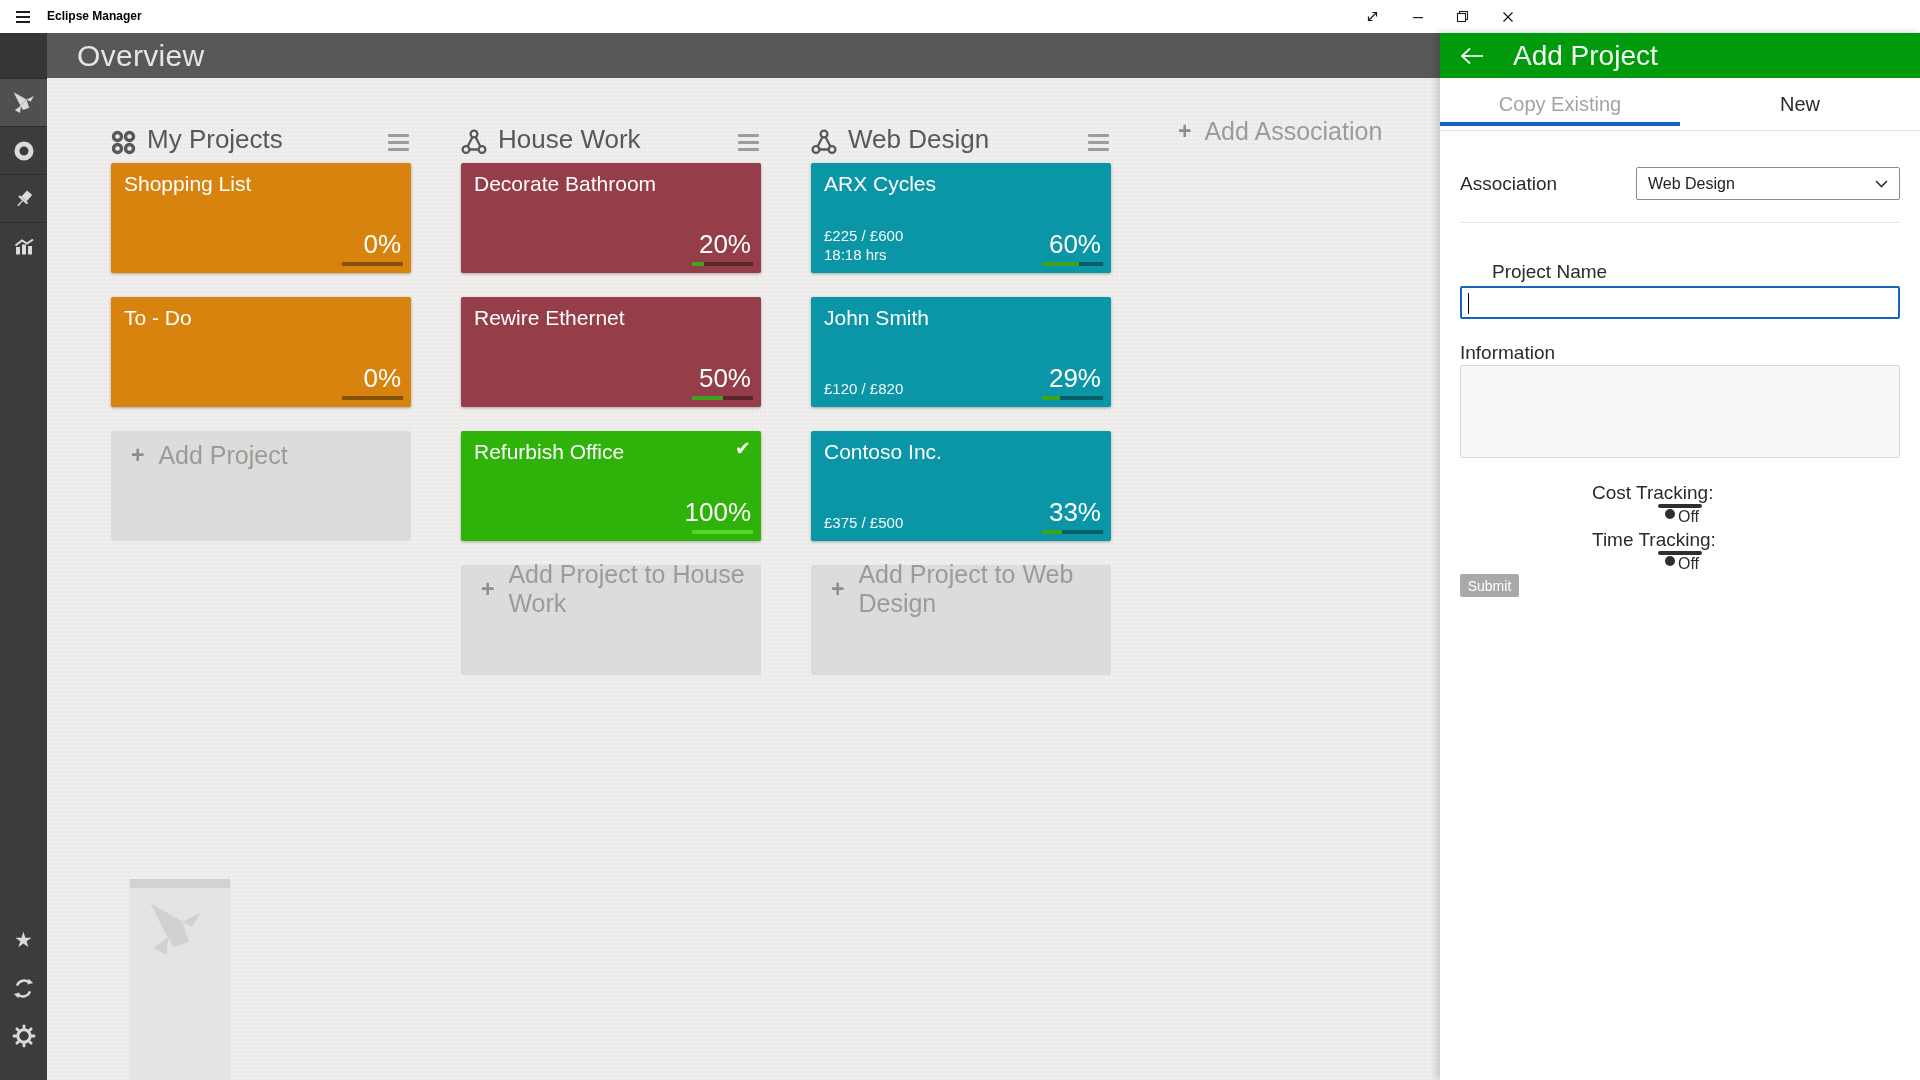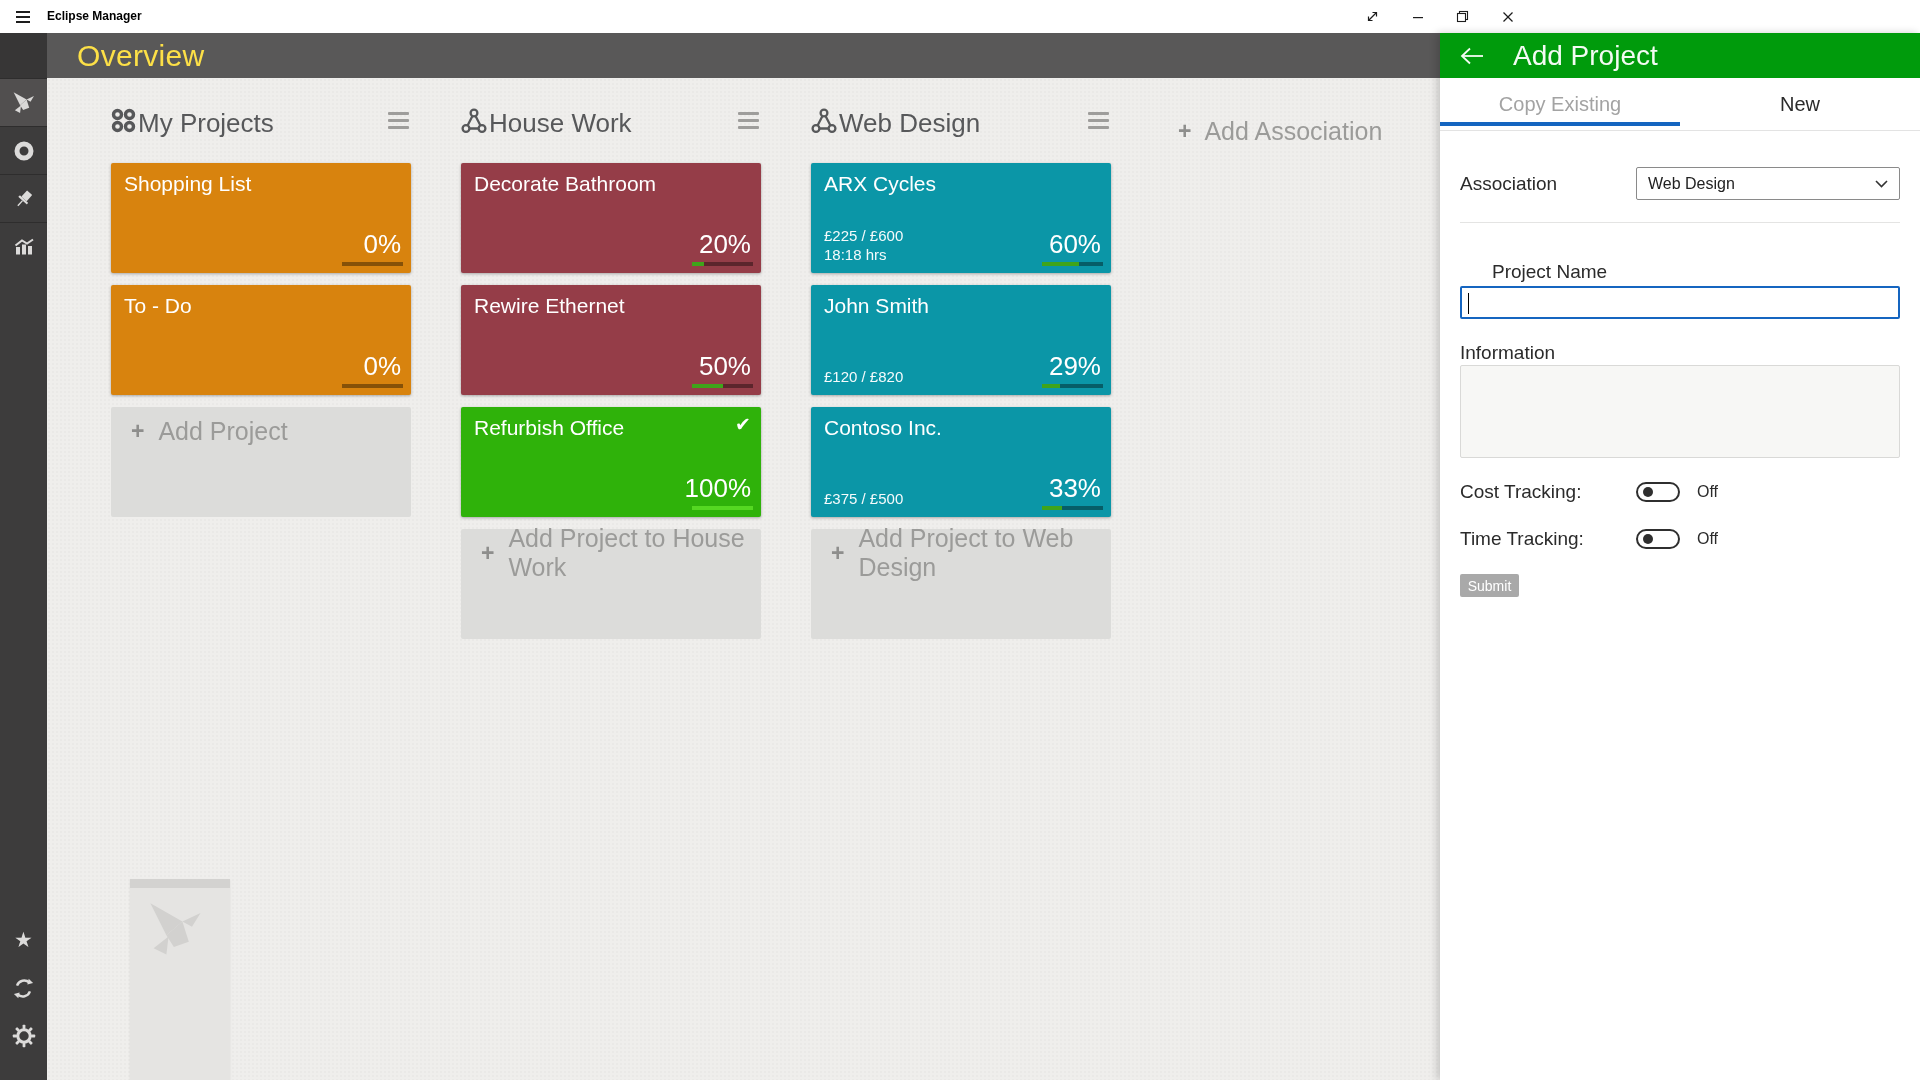--- a/index.html
+++ b/index.html
@@ -18,31 +18,31 @@
   
   .sidebar { position:absolute; left:0; top:33px; width:47px; height:1047px; background:#3d3c3c; }
   .sb-corner { height:45px; background:#373636; }
   .sb-item { height:48px; border-top:1px solid #2e2d2d; display:flex; align-items:center; justify-content:center; cursor:pointer; }
   .sb-item.active { background:#514f4f; }
   .sb-abs { position:absolute; left:0; width:47px; height:48px; display:flex; align-items:center; justify-content:center; cursor:pointer; }
   .sb-glyph { font-family:"DejaVu Sans",sans-serif; color:#dcdbda; font-size:21px; line-height:1; }
 
   
   .overview-bar { position:absolute; left:47px; top:33px; width:1393px; height:45px; background:#595858; }
-  .overview-bar .pg-title { position:absolute; left:30px; top:0; height:45px; line-height:46px; font-size:30px; font-weight:300; color:#fde047; letter-spacing:.3px; }
+  .overview-bar .pg-title { position:absolute; left:30px; top:0; height:45px; line-height:46px; font-size:30px; font-weight:300; color:#e5e5e5; letter-spacing:.3px; }
 
   
   .board { position:absolute; left:47px; top:78px; width:1393px; height:1002px; background:#efeeec;
            background-image:radial-gradient(rgba(0,0,0,0.02) 1px, transparent 1px); background-size:4px 4px; overflow:hidden; }
   .col { position:absolute; top:30px; width:300px; }
-  .col-header { height:47px; display:flex; align-items:flex-start; gap:2px; padding-right:2px; margin-bottom:8px; }
+  .col-header { height:47px; display:flex; align-items:flex-end; gap:11px; padding-right:2px; margin-bottom:8px; }
   .col-title { font-size:26px; font-weight:300; color:#57585a; white-space:nowrap; }
   .col-menu { margin-left:auto; display:flex; flex-direction:column; gap:4px; cursor:pointer; padding:4px 0; }
   .col-menu i { display:block; width:21px; height:3px; background:#9e9d9b; border-radius:1px; }
-  .cards { display:flex; flex-direction:column; gap:12px; }
+  .cards { display:flex; flex-direction:column; gap:24px; }
   .card { position:relative; height:110px; border-radius:2px; box-shadow:0 1px 3px rgba(0,0,0,.3); cursor:pointer; }
   .card.orange { background:#d8830e; }
   .card.maroon { background:#953d48; }
   .card.teal   { background:#0b96a7; }
   .card.green  { background:#2fb20a; }
   .card-title { position:absolute; left:13px; top:9px; font-size:21px; color:#ffffff; }
   .card-meta { position:absolute; left:13px; bottom:9px; font-size:15px; line-height:19px; color:rgba(255,255,255,.96); }
   .pct { position:absolute; right:10px; bottom:13px; font-size:26px; font-weight:300; color:#fff; }
   .bar { position:absolute; right:8px; bottom:7px; width:61px; height:4px; background:rgba(0,0,0,.38); }
   .bar .fill { display:block; height:100%; width:0; background:#3fa41a; }
@@ -74,21 +74,21 @@
   .field-label { font-size:19px; color:#2b2b2b; }
   .dropdown { margin-left:auto; width:264px; height:33px; border:1px solid #8a8a8a; border-radius:2px; background:#fff;
               display:flex; align-items:center; justify-content:space-between; padding:0 11px; font-size:16px; color:#222; cursor:pointer; }
   .hr { margin-top:22px; height:1px; background:#e4e4e3; }
   .pn-label { margin-top:38px;margin-left:32px; }
   .text-input { position:relative; margin-top:3px; width:440px; height:33px; border:2px solid #1565c0; border-radius:2px; background:#fff; cursor:text; }
   .caret { position:absolute; left:6px; top:5px; width:1px; height:21px; background:#000; animation:blink 1.1s steps(1) infinite; }
   @keyframes blink { 50% { opacity:0; } }
   .info-label { margin-top:23px; }
   .textarea { margin-top:1px; width:440px; height:93px; background:#f7f7f5; border:1px solid #d9d9d7; border-radius:2px; cursor:text; }
-  .toggle-row { display:flex; align-items:center; height:20px; }
+  .toggle-row { display:flex; align-items:center; height:20px;flex-direction:column; }
   .toggle-row.cost { margin-top:24px; }
   .toggle-row.time { margin-top:27px; }
   .toggle-row .field-label { width:176px; }
   .toggle { width:44px; height:20px; border:2px solid #2f2f2f; border-radius:10px; position:relative; cursor:pointer; background:#fff; }
   .toggle .knob { position:absolute; left:5px; top:3px; width:10px; height:10px; border-radius:50%; background:#2f2f2f; }
   .toggle-state { margin-left:17px; font-size:16px; color:#2b2b2b; }
   .submit-btn { margin-top:25px; width:59px; height:23px; background:#a9a9a9; color:#fff; font-size:14px; border:none; border-radius:2px; cursor:pointer; font-family:inherit; }
 
   svg { display:block; }
 </style>

